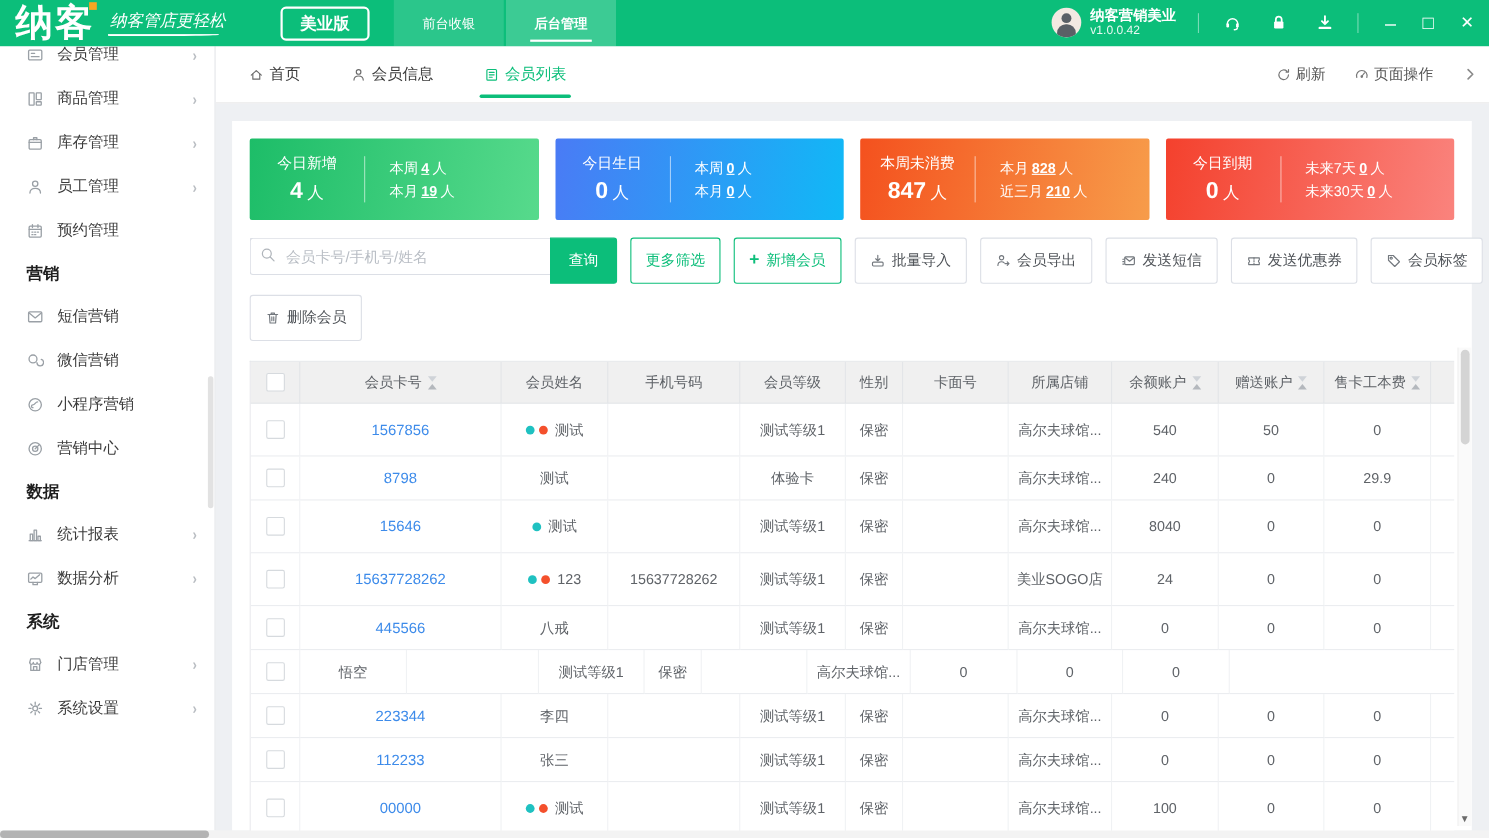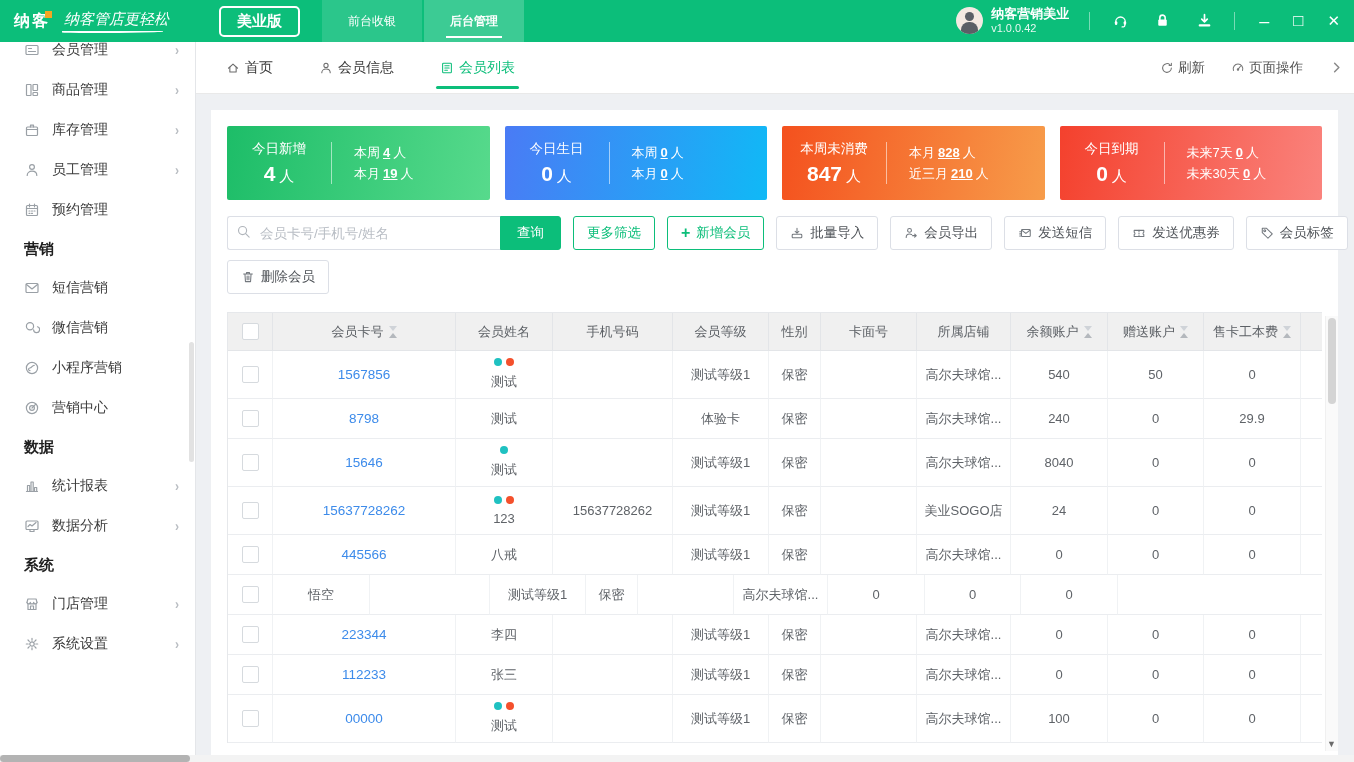--- a/index.html
+++ b/index.html
@@ -4,21 +4,21 @@
 <style>
   html,body{margin:0;padding:0}
   body{
     width:1354px;height:762px;overflow:hidden;position:relative;
     font-family:"Liberation Sans","DejaVu Sans",sans-serif;
     background:#eef0f3;color:#333;
   }
   
   .header{position:absolute;top:0;left:0;width:1354px;height:42px;background:#0cbe7a;
     display:flex;align-items:center;color:#fff;z-index:30}
-  .logo{font-size:16px;font-weight:bold;letter-spacing:2px;margin-left:14px;position:relative;line-height:1}
+  .logo{font-size:34px;font-weight:bold;letter-spacing:2px;margin-left:14px;position:relative;line-height:1}
   .logo .accent{position:absolute;right:-2px;top:-2px;width:7px;height:7px;background:#f5a623}
   .tagline{font-family:"DejaVu Serif",serif;font-style:italic;font-size:15px;margin-left:14px;position:relative;padding-bottom:4px}
   .tagline::after{content:"";position:absolute;left:-2px;right:6px;bottom:0;border-bottom:2px solid #fff;border-radius:0 0 100% 40%}
   .edition{margin-left:50px;border:2px solid #fff;border-radius:5px;padding:4px 16px;font-size:15px;font-weight:bold;background:transparent;color:#fff;cursor:pointer}
   .nav-tabs{display:flex;height:42px;margin-left:22px}
   .nav-tab{height:42px;display:flex;align-items:center;padding:0 26px;font-size:12px;background:rgba(255,255,255,.13);margin-right:2px;position:relative;cursor:pointer}
   .nav-tab.active{background:rgba(255,255,255,.2);font-weight:bold}
   .nav-tab.active::after{content:"";position:absolute;left:22px;right:22px;bottom:4px;height:2px;background:#fff}
   .header-right{margin-left:auto;display:flex;align-items:center;margin-right:14px;gap:20px}
   .userbox{display:flex;align-items:center;gap:8px;cursor:pointer}
@@ -66,39 +66,39 @@
   .card-div{width:1px;height:42px;background:rgba(255,255,255,.55);flex:none}
   .card-right{flex:1;padding-left:22px;font-size:13px;line-height:21px}
   .card-row .u{font-weight:bold;text-decoration:underline;margin:0 3px}
   
   .toolbar{display:flex;align-items:center;padding:16px 16px 0;flex-wrap:nowrap}
   .searchwrap{display:flex;flex:none}
   .searchbox{position:relative}
   .searchbox input{width:232px;height:32px;border:1px solid #dcdfe6;border-right:none;border-radius:3px 0 0 3px;padding:0 8px 0 32px;font-size:13.5px;color:#333;outline:none;font-family:inherit}
   .searchbox input::placeholder{color:#b8bdc4}
   .searchbox .ticon{position:absolute;left:9px;top:8px;color:#b0b5bb}
-  .btn{height:34px;display:inline-flex;align-items:center;gap:6px;padding:0 13px;border-radius:3px;font-size:13.5px;background:#fff;border:1px solid #dcdfe6;color:#4f5358;cursor:pointer;margin-left:12px;white-space:nowrap;font-family:Liberation Sans, sans-serif;box-sizing:border-box}
+  .btn{height:42px;display:inline-flex;align-items:center;gap:6px;padding:0 13px;border-radius:3px;font-size:13.5px;background:#fff;border:1px solid #dcdfe6;color:#4f5358;cursor:pointer;margin-left:12px;white-space:nowrap;font-family:Liberation Mono, monospace;box-sizing:border-box}
   .btn .ticon{display:flex;color:#73787e}
   .btn.solid{background:#0cbe7a;border-color:#0cbe7a;color:#fff;margin-left:0;border-radius:0 3px 3px 0;padding:0 16px}
   .btn.outline{border-color:#0cbe7a;color:#0cbe7a}
   .btn.outline .plus{font-size:16px;font-weight:bold;line-height:1}
   .toolbar2{padding:10px 16px 0}
   .toolbar2 .btn{margin-left:0}
   
   .tablewrap{margin:18px 16px 0 16px;position:relative;border-top:1px solid #e6e8eb;border-left:1px solid #e6e8eb}
   .thead{display:flex;background:#f0f0f0;height:38px}
   .th{display:flex;align-items:center;justify-content:center;font-size:13px;color:#5d6166;border-right:1px solid #e3e5e8;border-bottom:1px solid #e3e5e8;box-sizing:border-box;gap:5px}
   .th.sortable{cursor:pointer}
   .caret-wrap{display:flex;flex-direction:column;gap:2px}
   .caret{width:0;height:0;border-left:4px solid transparent;border-right:4px solid transparent}
   .caret.up{border-bottom:5px solid #b4b8bd}
   .caret.down{border-top:5px solid #cfd3d8}
   .tr{display:flex;background:#fff}
   .td{display:flex;align-items:center;justify-content:center;font-size:13px;color:#5f6368;border-right:1px solid #f0f2f4;border-bottom:1px solid #ebedf0;box-sizing:border-box;text-align:center}
-  .td.namecell{flex-direction:column;gap:7px}
+  .td.namecell{flex-direction:row;gap:7px}
   .dotrow{display:flex;gap:4px;align-items:center}
   .dot{width:8px;height:8px;border-radius:50%}
   .cardlink{color:#3d8bea;cursor:pointer;font-size:13.5px}
   .cb{width:15px;height:15px;border:1px solid #d6dade;border-radius:2px;background:#fff;cursor:pointer}
   
   .vscroll{position:absolute;right:0;top:206px;bottom:4px;width:12px;background:#fafafa;border-left:1px solid #f0f0f0;z-index:4}
   .vthumb{position:absolute;top:2px;left:2px;width:8px;height:86px;background:#d4d4d4;border-radius:4px;cursor:pointer}
   .varrow{position:absolute;bottom:2px;left:1px;color:#6b6b6b;font-size:9px;cursor:pointer}
   .hscroll{position:absolute;left:0;bottom:0;width:1354px;height:7px;background:#f3f3f3;z-index:40}
   .hthumb{position:absolute;left:0;top:0;width:190px;height:7px;background:#b3b3b3;border-radius:4px;cursor:pointer}

